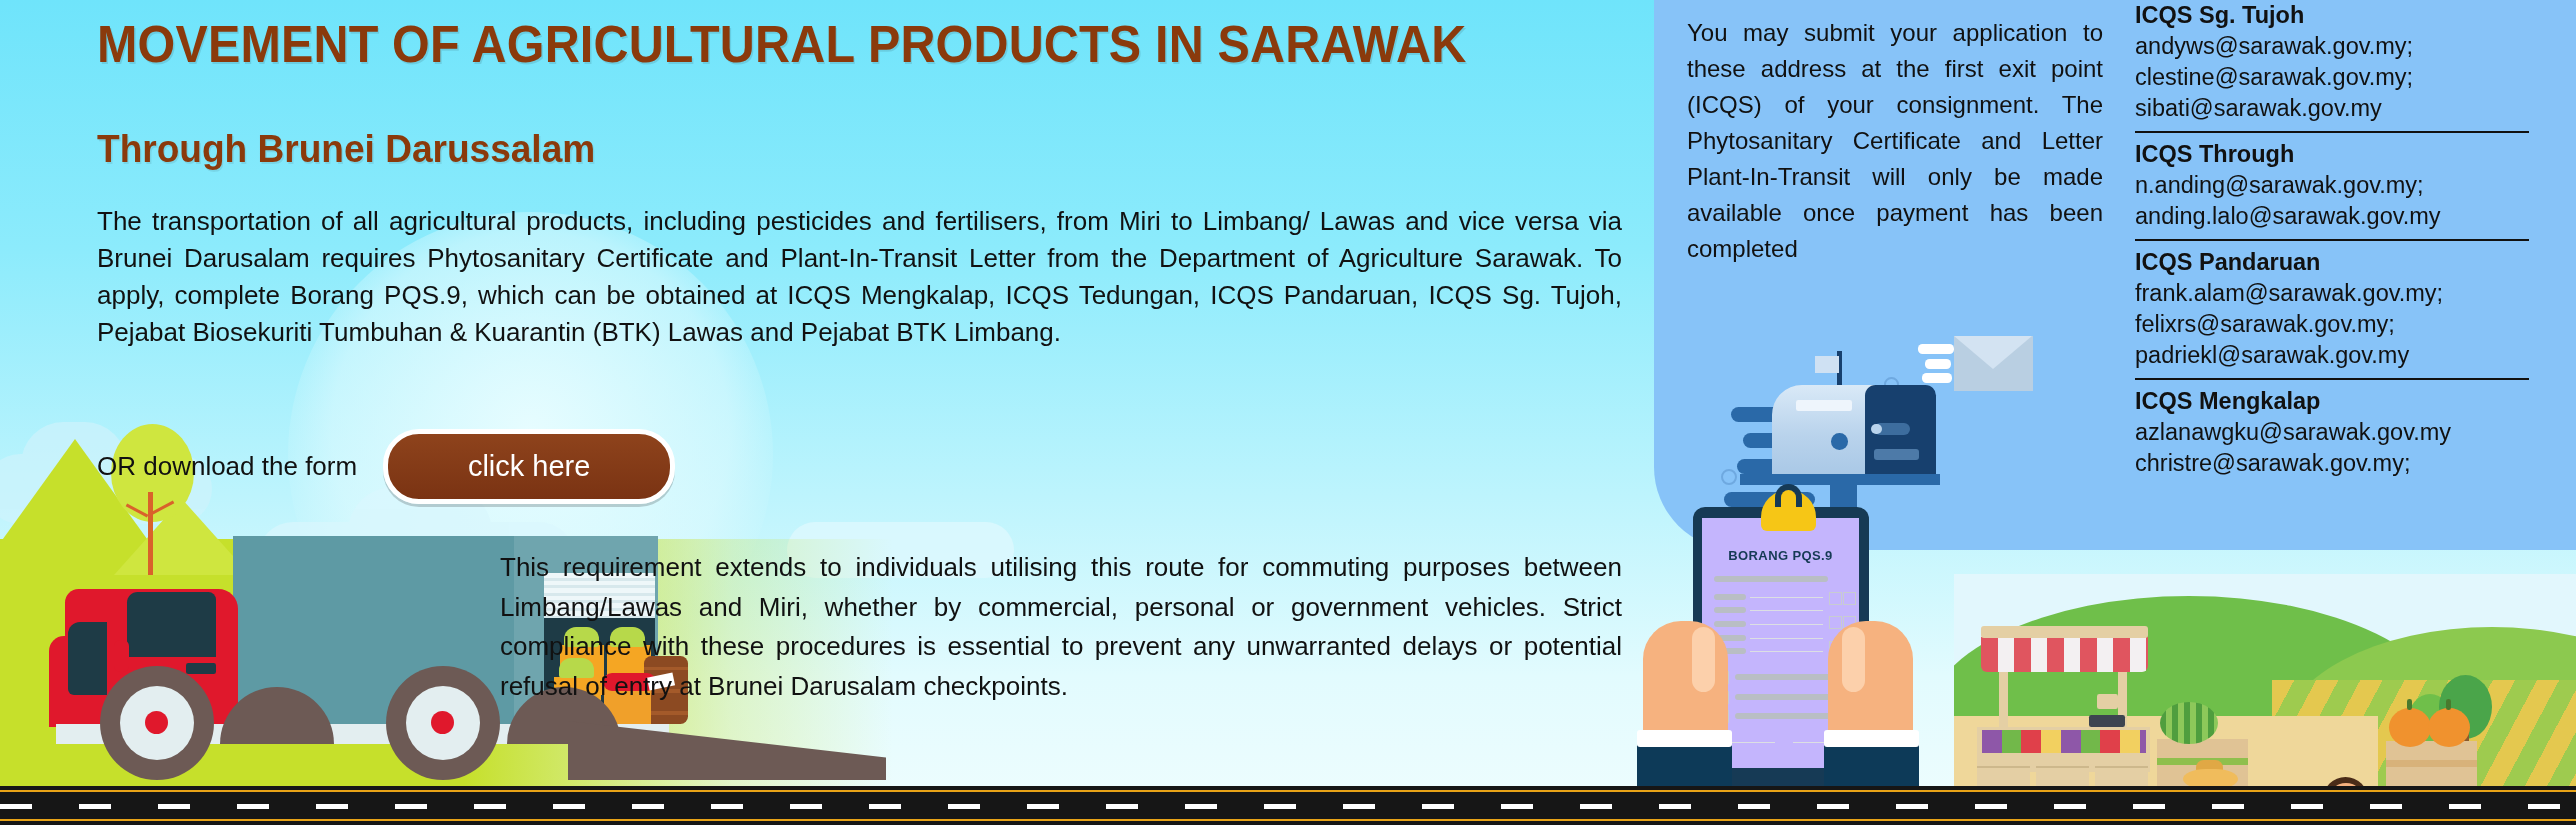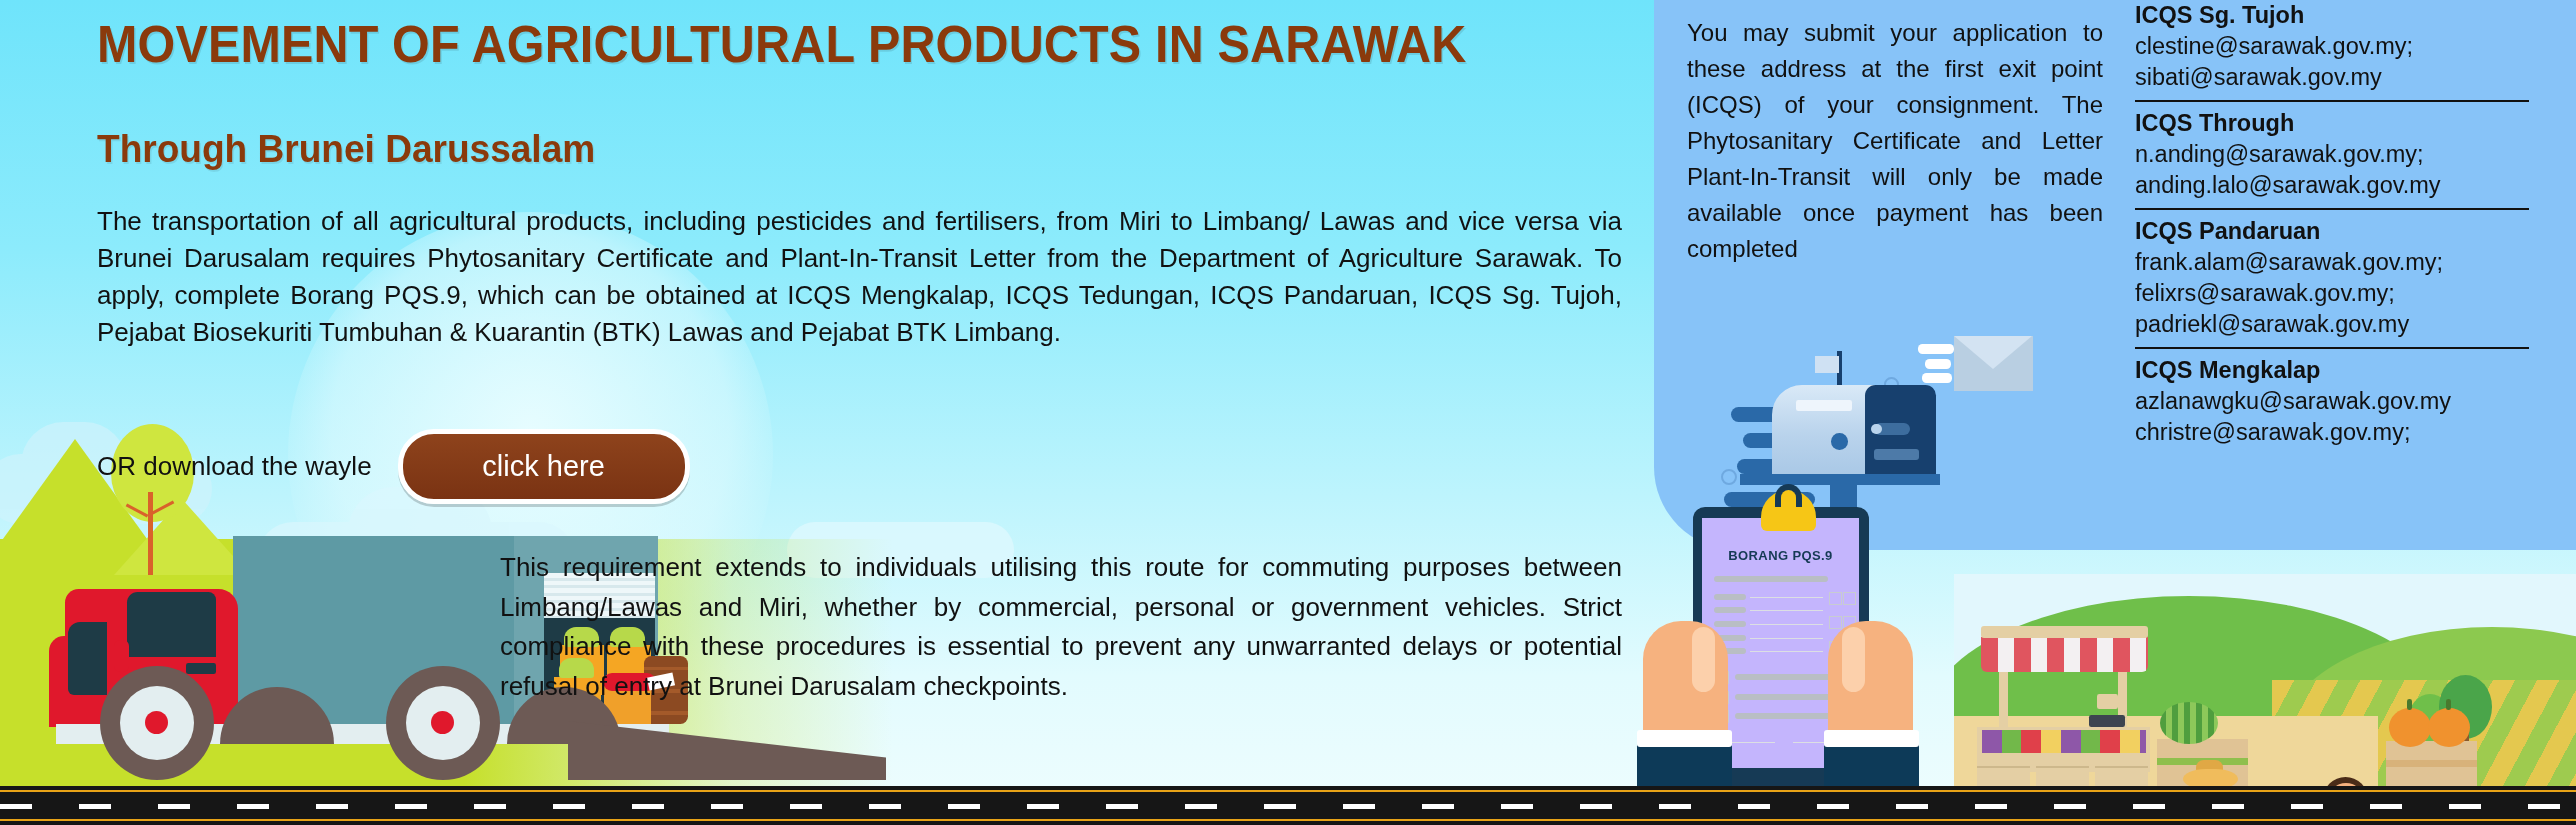--- a/index.html
+++ b/index.html
@@ -292,32 +292,33 @@
         <div class="hub"></div>
       </div>
   </div>
 
   <div class="title">MOVEMENT OF AGRICULTURAL PRODUCTS IN SARAWAK</div>
   <div class="subtitle">Through Brunei Darussalam</div>
 
   <div class="body-par">The transportation of all agricultural products, including pesticides and fertilisers, from Miri to Limbang/ Lawas and vice versa via Brunei Darusalam requires Phytosanitary Certificate and Plant-In-Transit Letter from the Department of Agriculture Sarawak. To apply, complete Borang PQS.9, which can be obtained at ICQS Mengkalap, ICQS Tedungan, ICQS Pandaruan, ICQS Sg. Tujoh, Pejabat Biosekuriti Tumbuhan &amp; Kuarantin (BTK) Lawas and Pejabat BTK Limbang.</div>
 
   <div class="dl-row">
-    <span class="dl-label">OR download the wayle</span>
+    <span class="dl-label">OR download the form</span>
     <span class="click-btn">click here</span>
   </div>
 
   <div class="body-par2">This requirement extends to individuals utilising this route for commuting purposes between Limbang/Lawas and Miri, whether by commercial, personal or government vehicles. Strict compliance with these procedures is essential to prevent any unwarranted delays or potential refusal of entry at Brunei Darusalam checkpoints.</div>
 
   <div class="blue-panel"></div>
   <div class="submit-par">You may submit your application to these address at the first exit point (ICQS) of your consignment. The Phytosanitary Certificate and Letter Plant-In-Transit will only be made available once payment has been completed</div>
 
   <div class="contacts">
     <div class="contact-block">
       <div class="contact-head">ICQS Sg. Tujoh</div>
+      <div class="contact-mail">andyws@sarawak.gov.my;</div>
       <div class="contact-mail">clestine@sarawak.gov.my;</div>
       <div class="contact-mail">sibati@sarawak.gov.my</div>
     </div>
     <div class="contact-block">
       <div class="contact-head">ICQS Through</div>
       <div class="contact-mail">n.anding@sarawak.gov.my;</div>
       <div class="contact-mail">anding.lalo@sarawak.gov.my</div>
     </div>
     <div class="contact-block">
       <div class="contact-head">ICQS Pandaruan</div>

